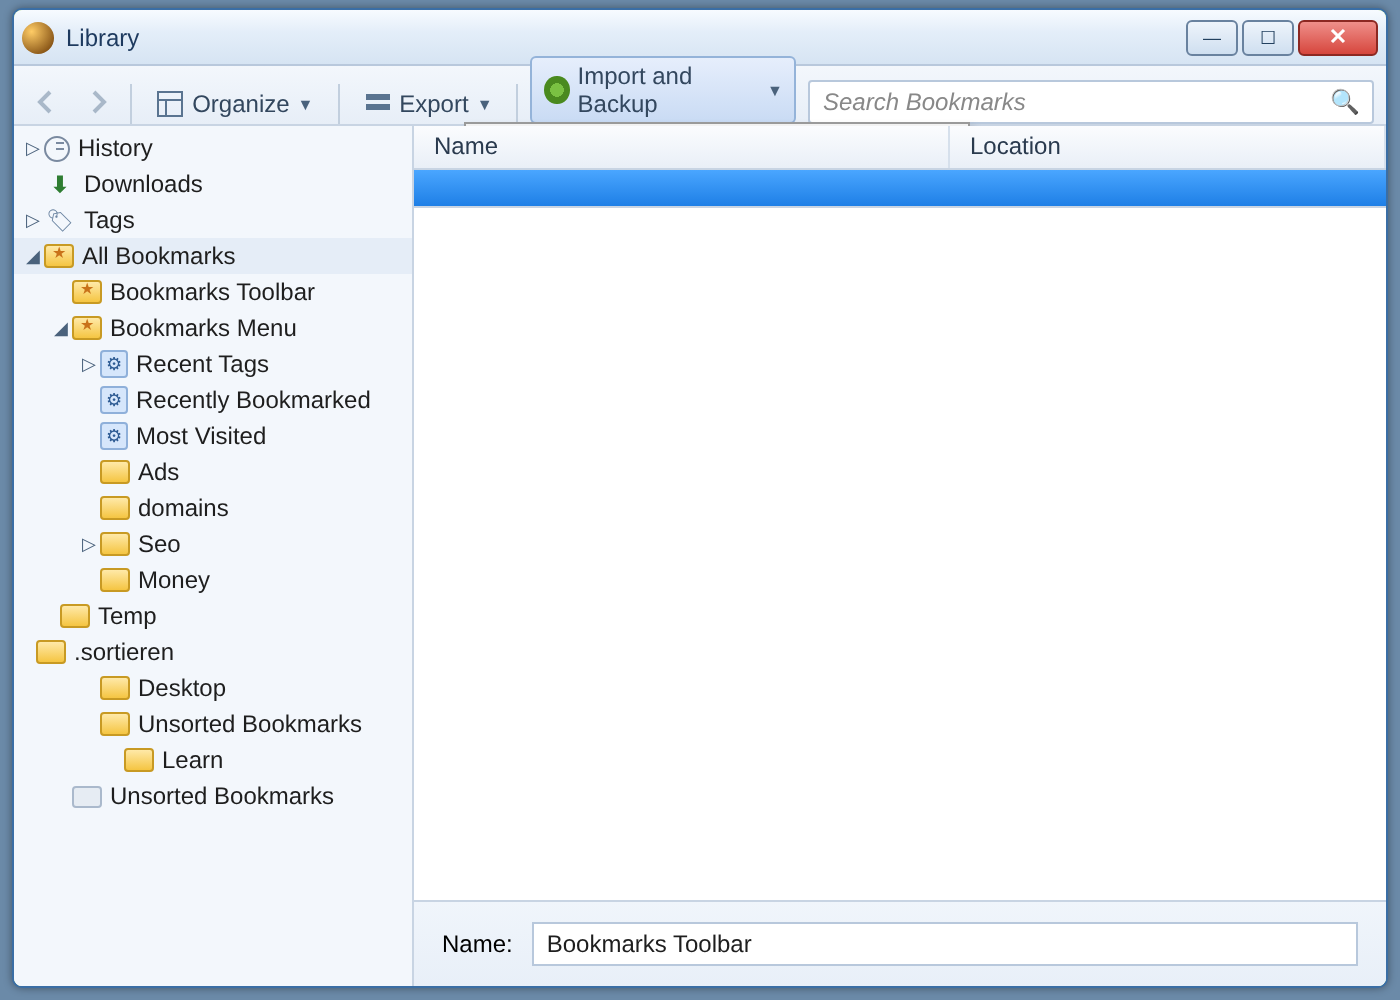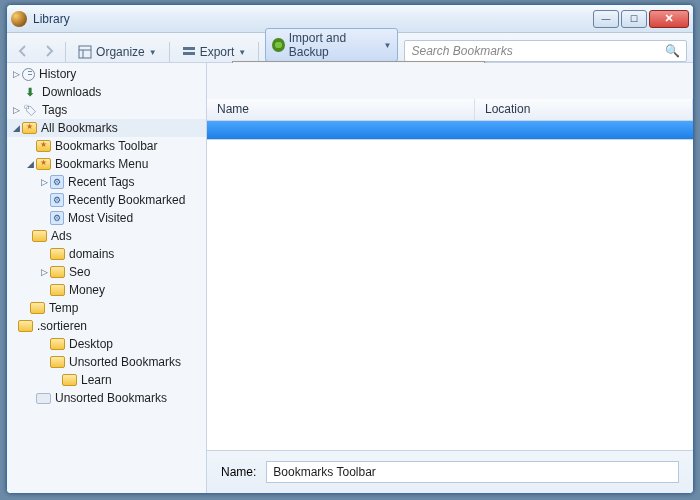--- a/index.html
+++ b/index.html
@@ -53,21 +53,21 @@
   .ico.clock { border:1.5px solid #7a8aa0; border-radius:50%; width:13px; height:13px;
                position:relative;}
   .ico.clock::after{content:""; position:absolute; width:4px; height:1px; background:#7a8aa0;
                top:5px; left:5px; box-shadow:0 -3px 0 #7a8aa0;}
   .ico.dl { color:#2e7d32; font-weight:bold;}
   .ico.tag { color:#6d86a3;}
   .ico.blue { background:#d6e6fb; border:1px solid #8fb0da; width:14px; height:14px;
               border-radius:2px; color:#2f5c94; font-size:9px;}
   .ico.inbox { background:#e6ecf3; border:1px solid #aab9cc; width:15px; height:11px;
                border-radius:2px;}
-  .main { flex:1; display:flex; flex-direction:column;margin-top:36px; }
+  .main { flex:1; display:flex; flex-direction:column; }
   .cols { height:22px; background:linear-gradient(#fbfcfe,#e9eff7); border-bottom:1px solid #c8d4e3;
           display:flex; font-size:12px; color:#2a3a4e;}
   .col { padding:3px 10px; border-right:1px solid #d6e0ec;}
   .selrow { height:18px; background:linear-gradient(#4aa6ff,#1e7fe6); }
   .white { flex:1; background:#fff; border-top:1px solid #c8d4e3;}
   .detail { border-top:1px solid #c8d4e3; padding:10px 14px; font-size:12px;
             display:flex; align-items:center; gap:10px; background:linear-gradient(#f0f5fb,#e8eff8);}
   .detail input { flex:1; height:22px; border:1px solid #b8c8dc; padding:0 6px;
                   font-size:12px; background:#fff; color:#1e1e1e;}
   .menu { position:absolute; top:28px; left:225px; width:253px; background:#f2f2f2;
@@ -186,21 +186,21 @@
       <div class="tree-row" style="padding-left:32px">
           <span class="tw"></span>
           <span class="ico blue">⚙</span>
           <span>Recently Bookmarked</span>
         </div>
       <div class="tree-row" style="padding-left:32px">
           <span class="tw"></span>
           <span class="ico blue">⚙</span>
           <span>Most Visited</span>
         </div>
-      <div class="tree-row" style="padding-left:14px">
+      <div class="tree-row" style="padding-left:32px">
           <span class="tw"></span>
           <span class="ico folder"></span>
           <span>Ads</span>
         </div>
       <div class="tree-row" style="padding-left:32px">
           <span class="tw"></span>
           <span class="ico folder"></span>
           <span>domains</span>
         </div>
       <div class="tree-row" style="padding-left:32px">

